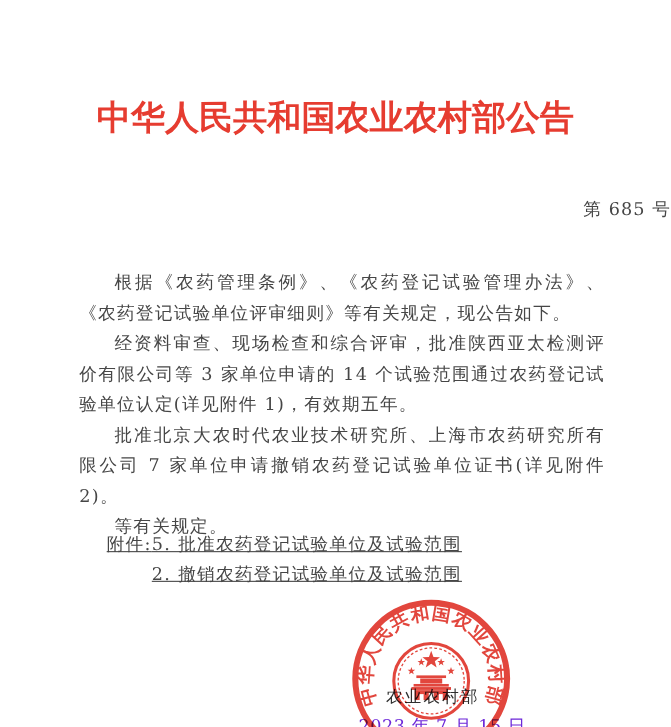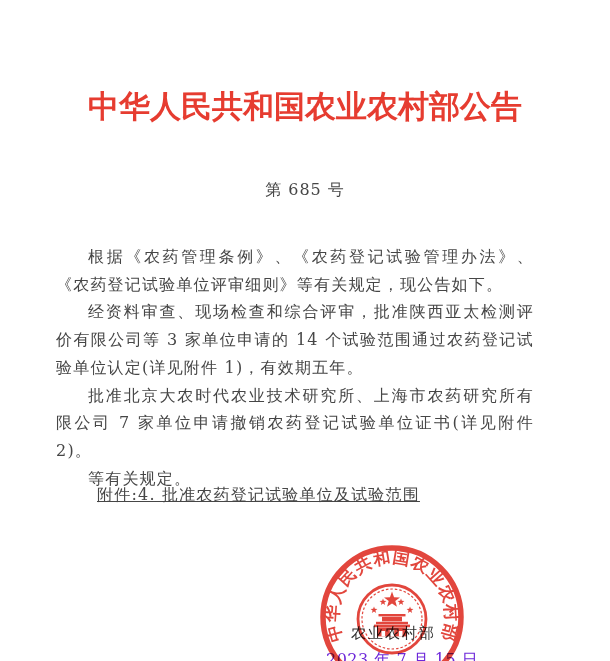--- a/index.html
+++ b/index.html
@@ -23,29 +23,29 @@
     font-size: 31px;
     font-weight: bold;
     letter-spacing: 0px;
     white-space: nowrap;
   }
   .doc-number {
     position: absolute;
     top: 148px;
     left: 0;
     width: 100%;
-    text-align: center;
+    text-align: right;
     color: #464646;
     font-size: 16px;
     letter-spacing: 1px;
   }
   .body-block {
     position: absolute;
     top: 211px;
-    left: 56px;
+    left: 72px;
     width: 478px;
     color: #464646;
     font-size: 16px;
     line-height: 27.7px;
     letter-spacing: 1.2px;
     text-align: justify;
   }
   .body-block p { text-indent: 2em; margin: 0; }
   .attachments {
     position: absolute;
@@ -107,21 +107,22 @@
   <div class="body-block">
     <p>根据《农药管理条例》、《农药登记试验管理办法》、《农药登记试验单位评审细则》等有关规定，现公告如下。</p>
     <p>经资料审查、现场检查和综合评审，批准陕西亚太检测评价有限公司等 3 家单位申请的 14 个试验范围通过农药登记试验单位认定(详见附件 1)，有效期五年。</p>
     <p>批准北京大农时代农业技术研究所、上海市农药研究所有限公司 7 家单位申请撤销农药登记试验单位证书(详见附件 2)。</p>
     <p>等有关规定。</p>
   </div>
 
   <div class="attachments">
     <span class="att-label">附件:</span>
     <div class="att-items">
-      <div>4. 批准农药登记试验单位及试验范围</div>
+      <div>5. 批准农药登记试验单位及试验范围</div>
+      <div>2. 撤销农药登记试验单位及试验范围</div>
     </div>
   </div>
 
   <div class="issuer">农业农村部</div>
   <div class="issue-date">2023 年 7 月 15 日</div>
 
   <svg class="seal" viewBox="-75 -75 150 150" width="150" height="150" xmlns="http://www.w3.org/2000/svg">
     <defs>
       <path id="star" d="M 0 -8 L 1.94 -2.67 L 7.61 -2.47 L 3.14 1.02 L 4.7 6.47 L 0 3.3 L -4.7 6.47 L -3.14 1.02 L -7.61 -2.47 L -1.94 -2.67 Z"></path>
       <path id="seal-text-arc" d="M -48.94 22.82 A 54 54 0 1 1 48.94 22.82" fill="none"></path>

